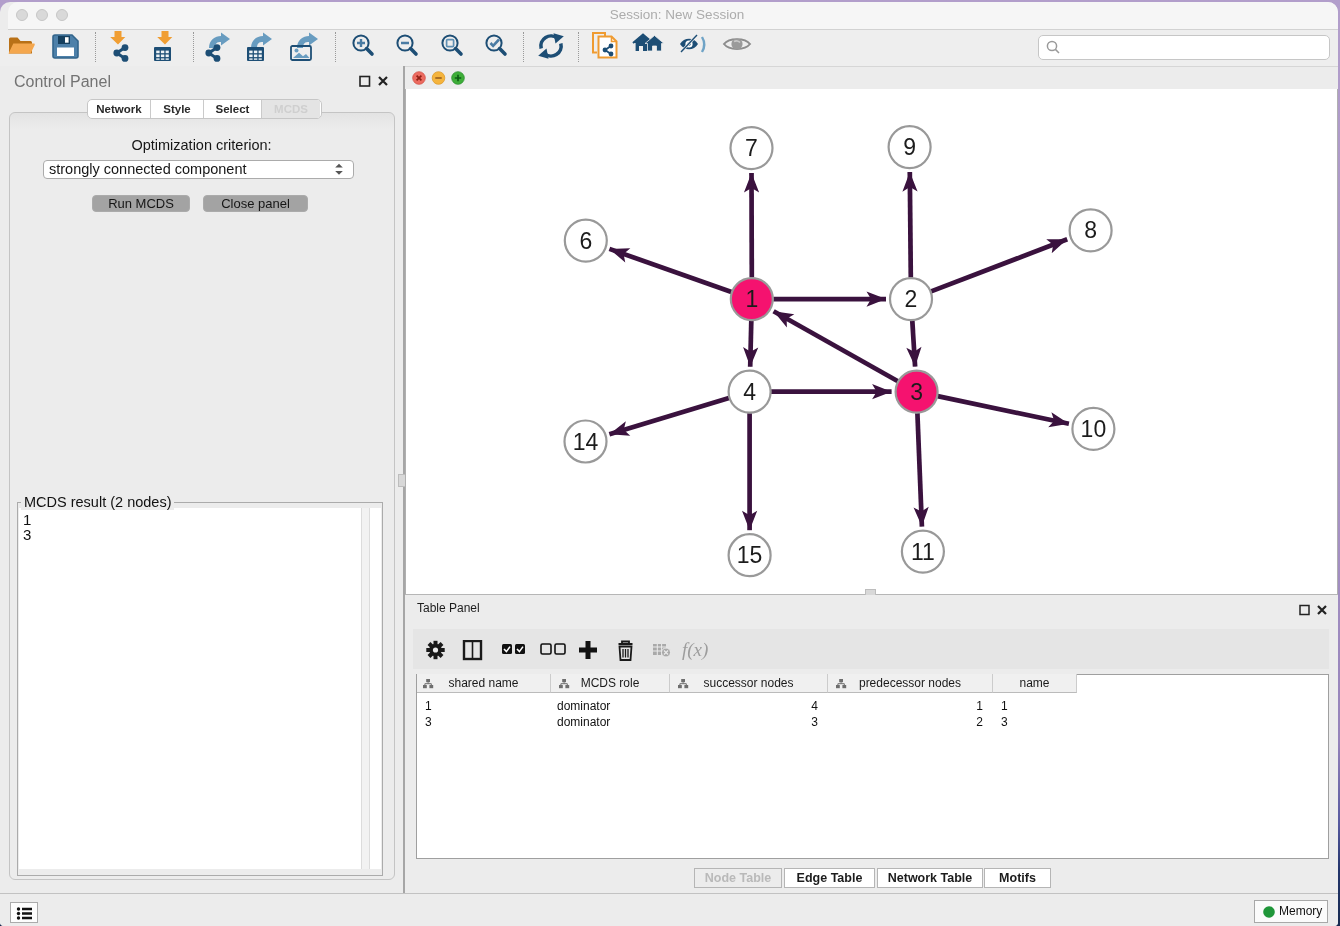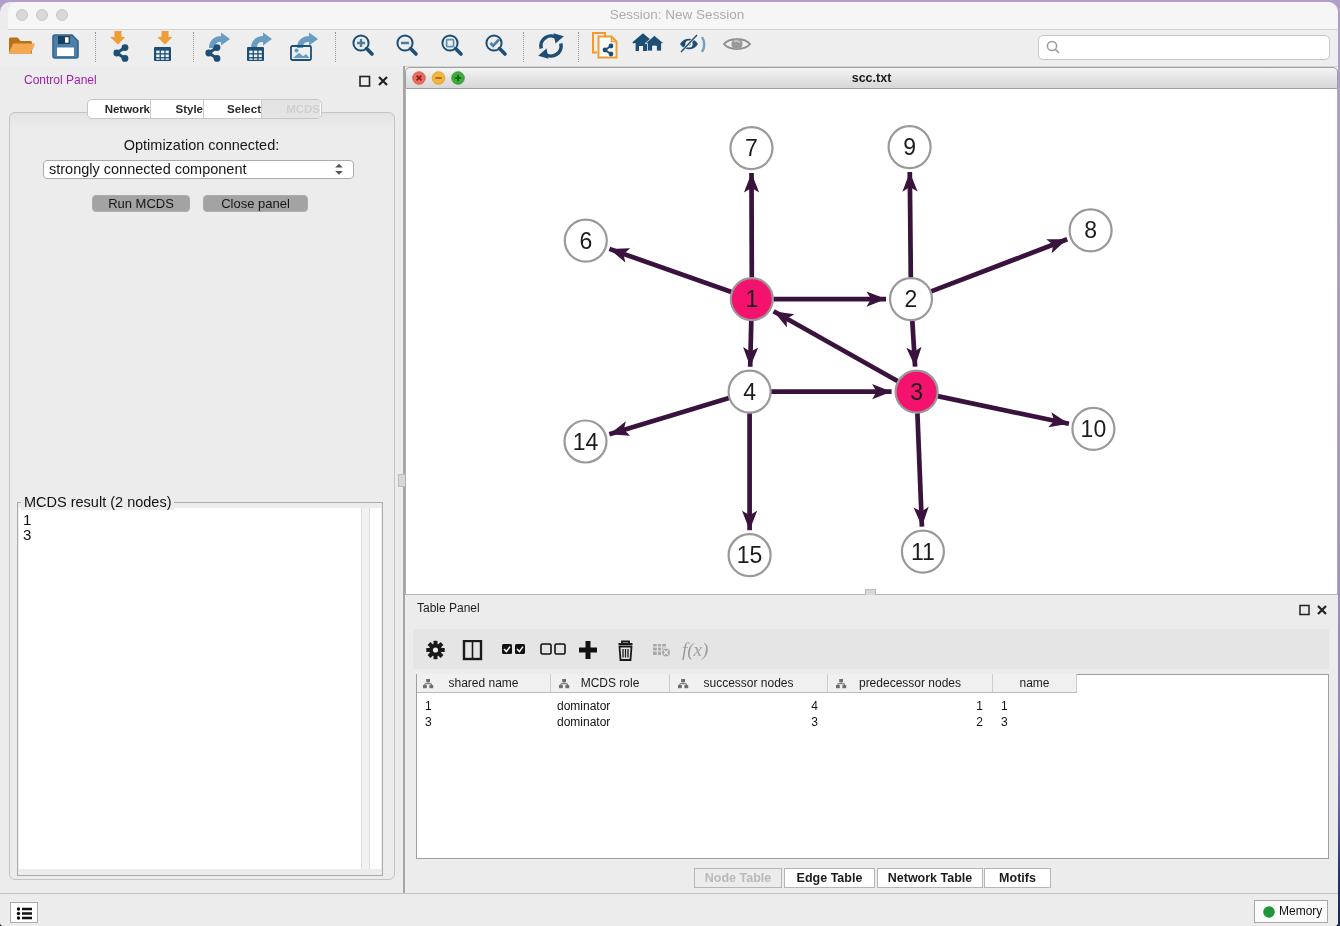--- a/index.html
+++ b/index.html
@@ -18,25 +18,25 @@
            border-bottom:1px solid #d6d6d6;}
   .tsep{position:absolute;top:2px;height:30px;width:0;
         border-left:1px dotted #9a9a9a;}
   #searchbox{position:absolute;left:1038px;top:5px;width:292px;height:25px;background:#fff;
              border:1px solid #c6c6c6;border-radius:5px;box-sizing:border-box;}
   
   #leftpanel{position:absolute;left:0;top:64px;width:403px;height:827px;background:#ececec;}
   #vdivider{position:absolute;left:403px;top:64px;width:2px;height:827px;background:#a6a6a6;}
   #vhandle{position:absolute;left:398px;top:472px;width:7px;height:11px;background:#d8d8d8;
            border:1px solid #bdbdbd;}
-  .paneltitle{font-size:12px;color:#a21caf;margin-left:10px;}
+  .paneltitle{font-size:16px;color:#737373;}
   #tabwrap{position:absolute;left:87px;top:33px;width:235px;height:20px;background:#fff;
        border:1px solid #c6c6c6;border-radius:5px;box-sizing:border-box;overflow:hidden;
        display:flex;}
-  .seg{height:100%;text-align:right;font-size:11.5px;font-weight:bold;color:#2a2a2a;
+  .seg{height:100%;text-align:center;font-size:11.5px;font-weight:bold;color:#2a2a2a;
        line-height:18px;box-sizing:border-box;}
   #cpanelbox{position:absolute;left:9px;top:46px;width:386px;height:768px;
              border:1px solid #c4c4c4;border-radius:6px;box-sizing:border-box;
              background:linear-gradient(180deg,#e3e3e3 0%,#ececec 16px,#ececec 100%);}
   #optlabel{position:absolute;left:0;top:71px;width:403px;text-align:center;font-size:14.5px;color:#161616;}
   #dropdown{position:absolute;left:43px;top:94px;width:311px;height:19px;background:#fff;
             border:1px solid #ababab;border-radius:4px;box-sizing:border-box;
             font-size:14.5px;color:#161616;line-height:17px;padding-left:5px;}
   .btn{position:absolute;top:129px;height:17px;background:#a3a3a3;border:1px solid #ababab;
        border-radius:4px;box-sizing:border-box;text-align:center;font-size:13px;color:#161616;
@@ -221,39 +221,38 @@
       <rect x="2" y="1.5" width="9.5" height="9.5" fill="none" stroke="#222" stroke-width="1.6"></rect>
       <path d="M21 2 l8 8 M29 2 l-8 8" stroke="#222" stroke-width="2.2"></path>
     </svg>
     <div id="cpanelbox"></div>
     <div id="tabwrap">
       <div class="seg" style="width:63px;border-right:1px solid #cacaca;">Network</div>
       <div class="seg" style="width:53px;border-right:1px solid #cacaca;">Style</div>
       <div class="seg" style="width:58px;border-right:1px solid #cacaca;">Select</div>
       <div class="seg" style="width:58px;background:#e4e4e4;color:#cfcfcf;">MCDS</div>
     </div>
-    <div id="optlabel">Optimization connected:</div>
+    <div id="optlabel">Optimization criterion:</div>
     <div id="dropdown">strongly connected component
       <svg width="10" height="13" style="position:absolute;right:9px;top:2px;">
         <path d="M1.2 4.5 L5 0.8 L8.8 4.5 Z" fill="#555"></path>
         <path d="M1.2 8 L5 11.7 L8.8 8 Z" fill="#555"></path>
       </svg>
     </div>
     <div class="btn" style="left:92px;width:98px;">Run MCDS</div>
     <div class="btn" style="left:203px;width:105px;">Close panel</div>
     <div id="mcdsgroup"></div>
     <div id="mcdswhite"></div>
     <div id="mcdsscroll"></div>
     <div id="mcdslabel">MCDS result (2 nodes)</div>
     <div id="mcdstext">1<br>3</div>
   </div>
   <div id="vdivider"></div>
   <div id="vhandle"></div>
   <div id="netwin">
-    <div id="nettitle">scc.txt</div>
     <svg width="60" height="15" style="position:absolute;left:7px;top:4px;">
       <circle cx="7" cy="7" r="6.3" fill="#ec6b60" stroke="#d3564b" stroke-width="0.8"></circle>
       <path d="M4.6 4.6 l4.8 4.8 M9.4 4.6 l-4.8 4.8" stroke="#8f1f14" stroke-width="1.7"></path>
       <circle cx="26.5" cy="7" r="6.3" fill="#f5b43d" stroke="#dd9d2f" stroke-width="0.8"></circle>
       <path d="M23.3 7 h6.4" stroke="#91591c" stroke-width="1.7"></path>
       <circle cx="46" cy="7" r="6.3" fill="#3eae38" stroke="#2f9232" stroke-width="0.8"></circle>
       <path d="M46 3.8 v6.4 M42.8 7 h6.4" stroke="#0e5e14" stroke-width="1.7"></path>
     </svg>
     <div id="canvas">
     <svg width="927" height="506">

